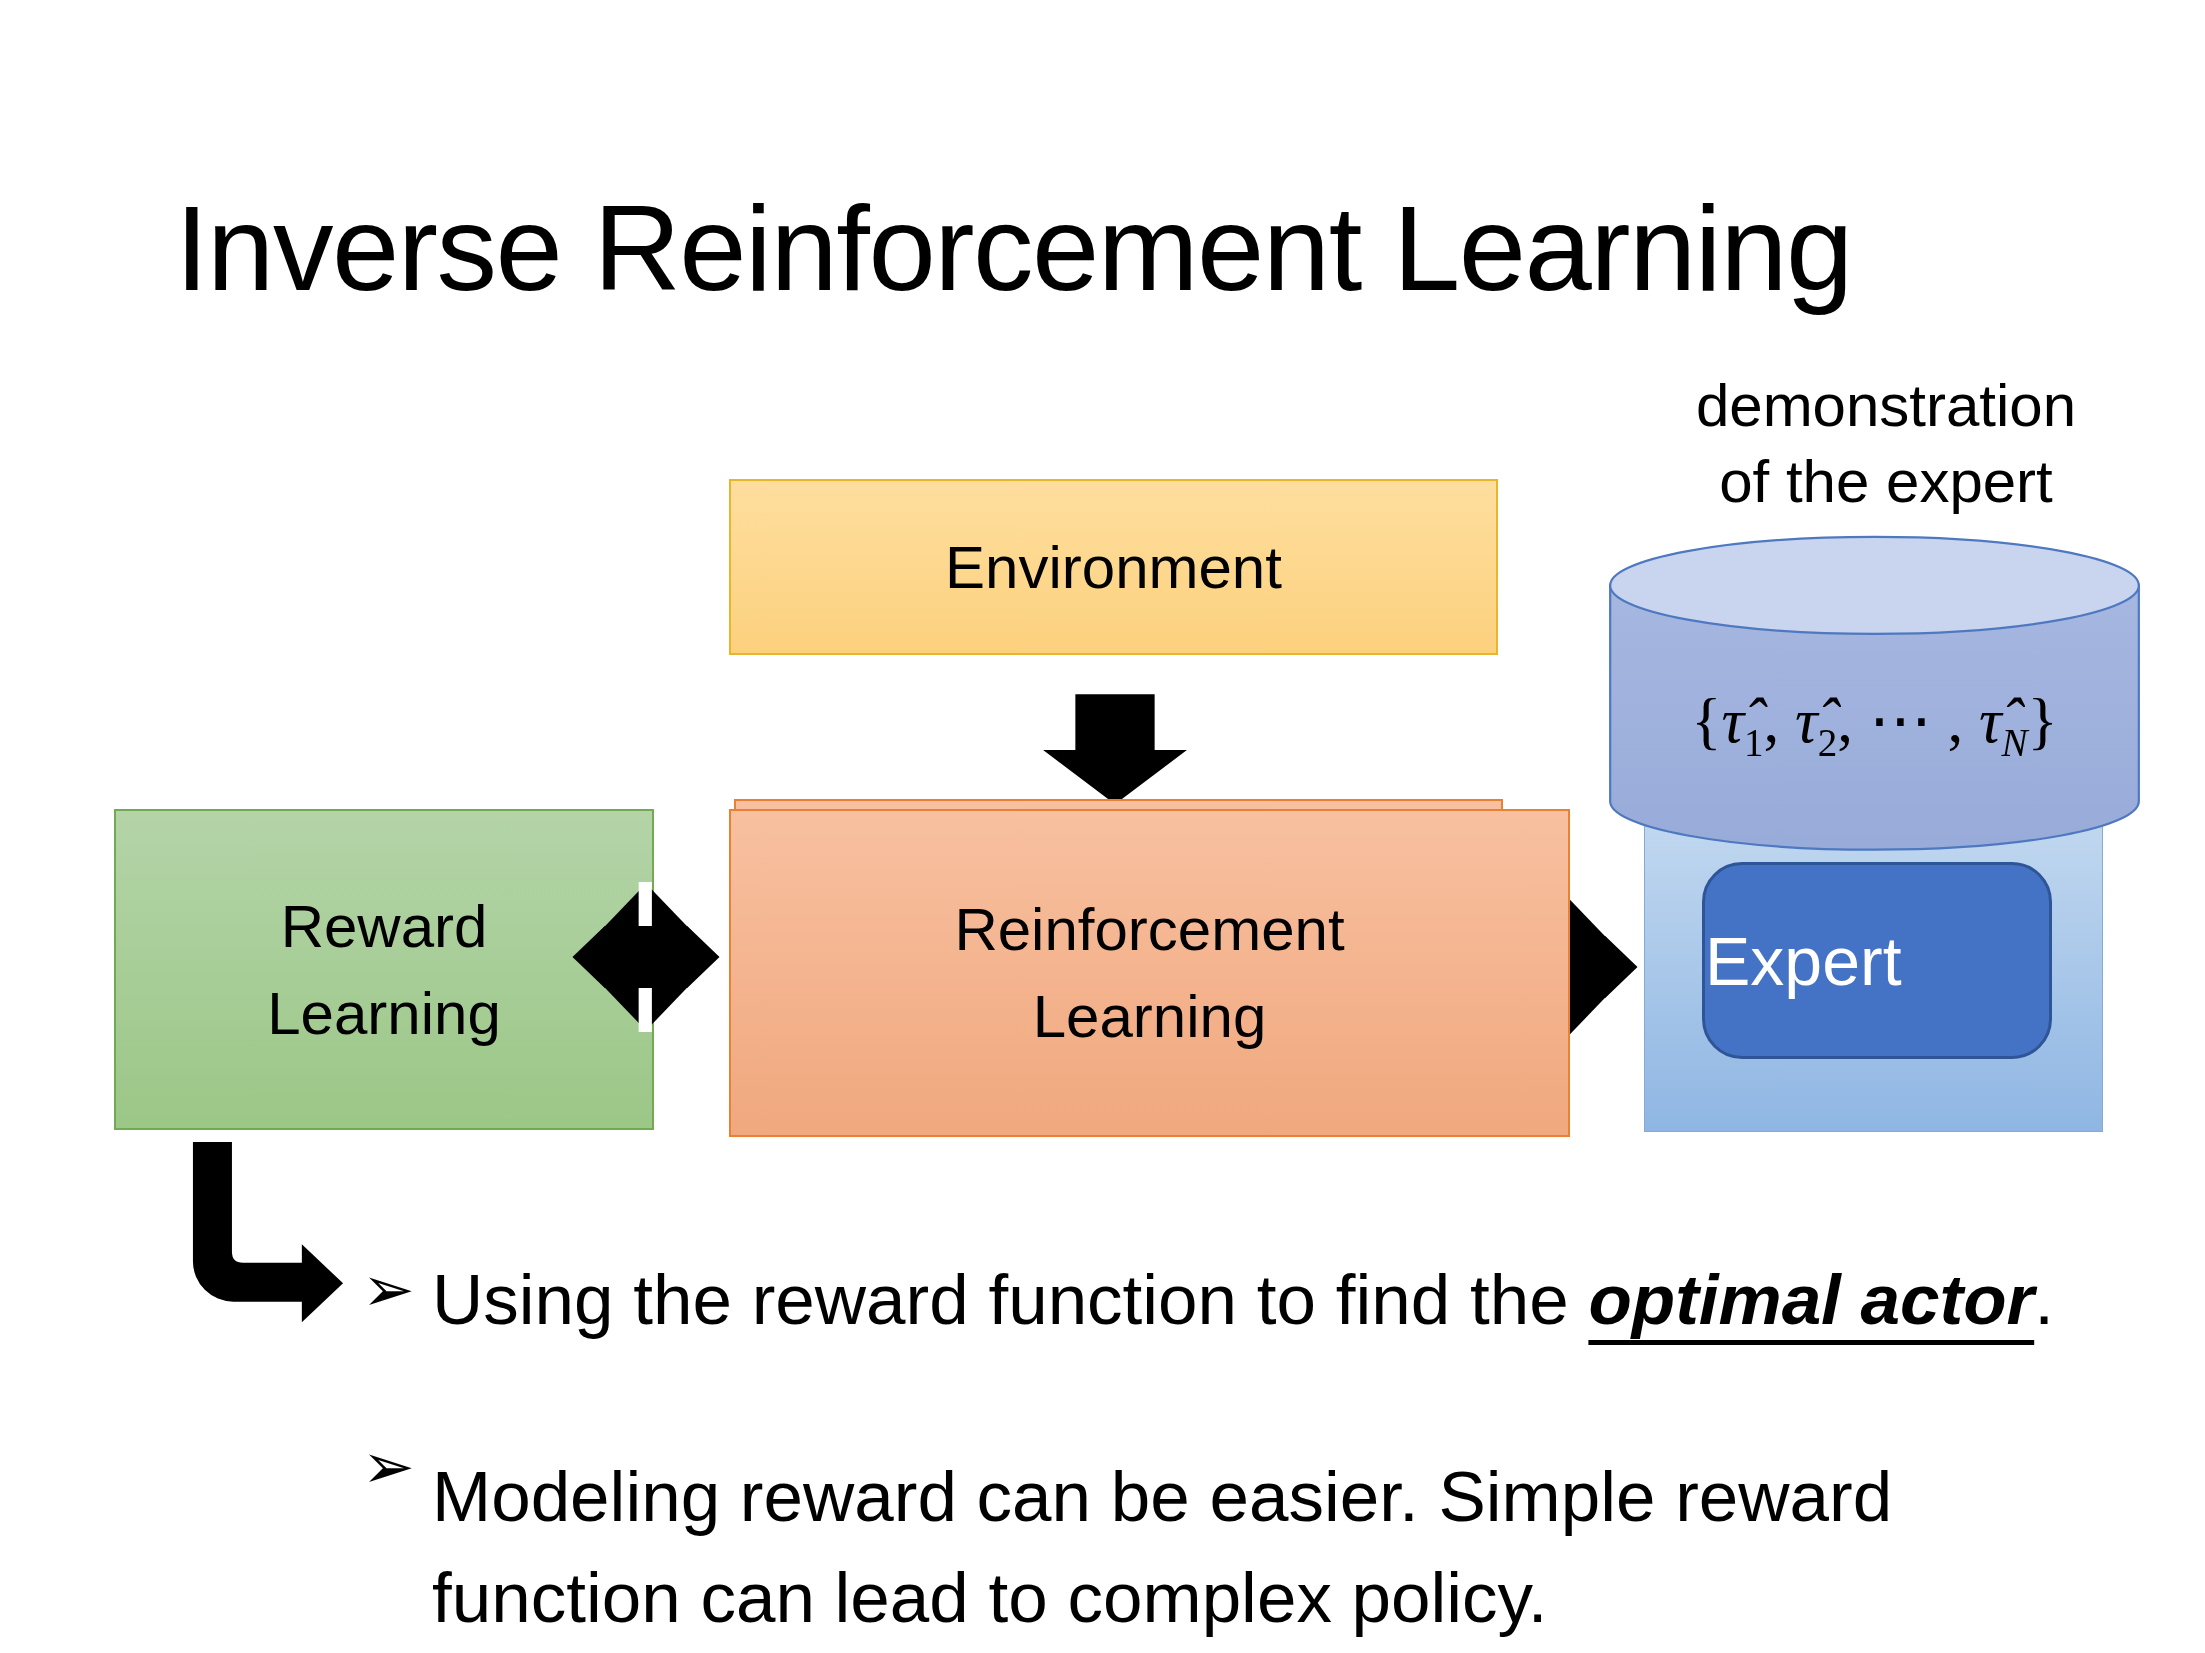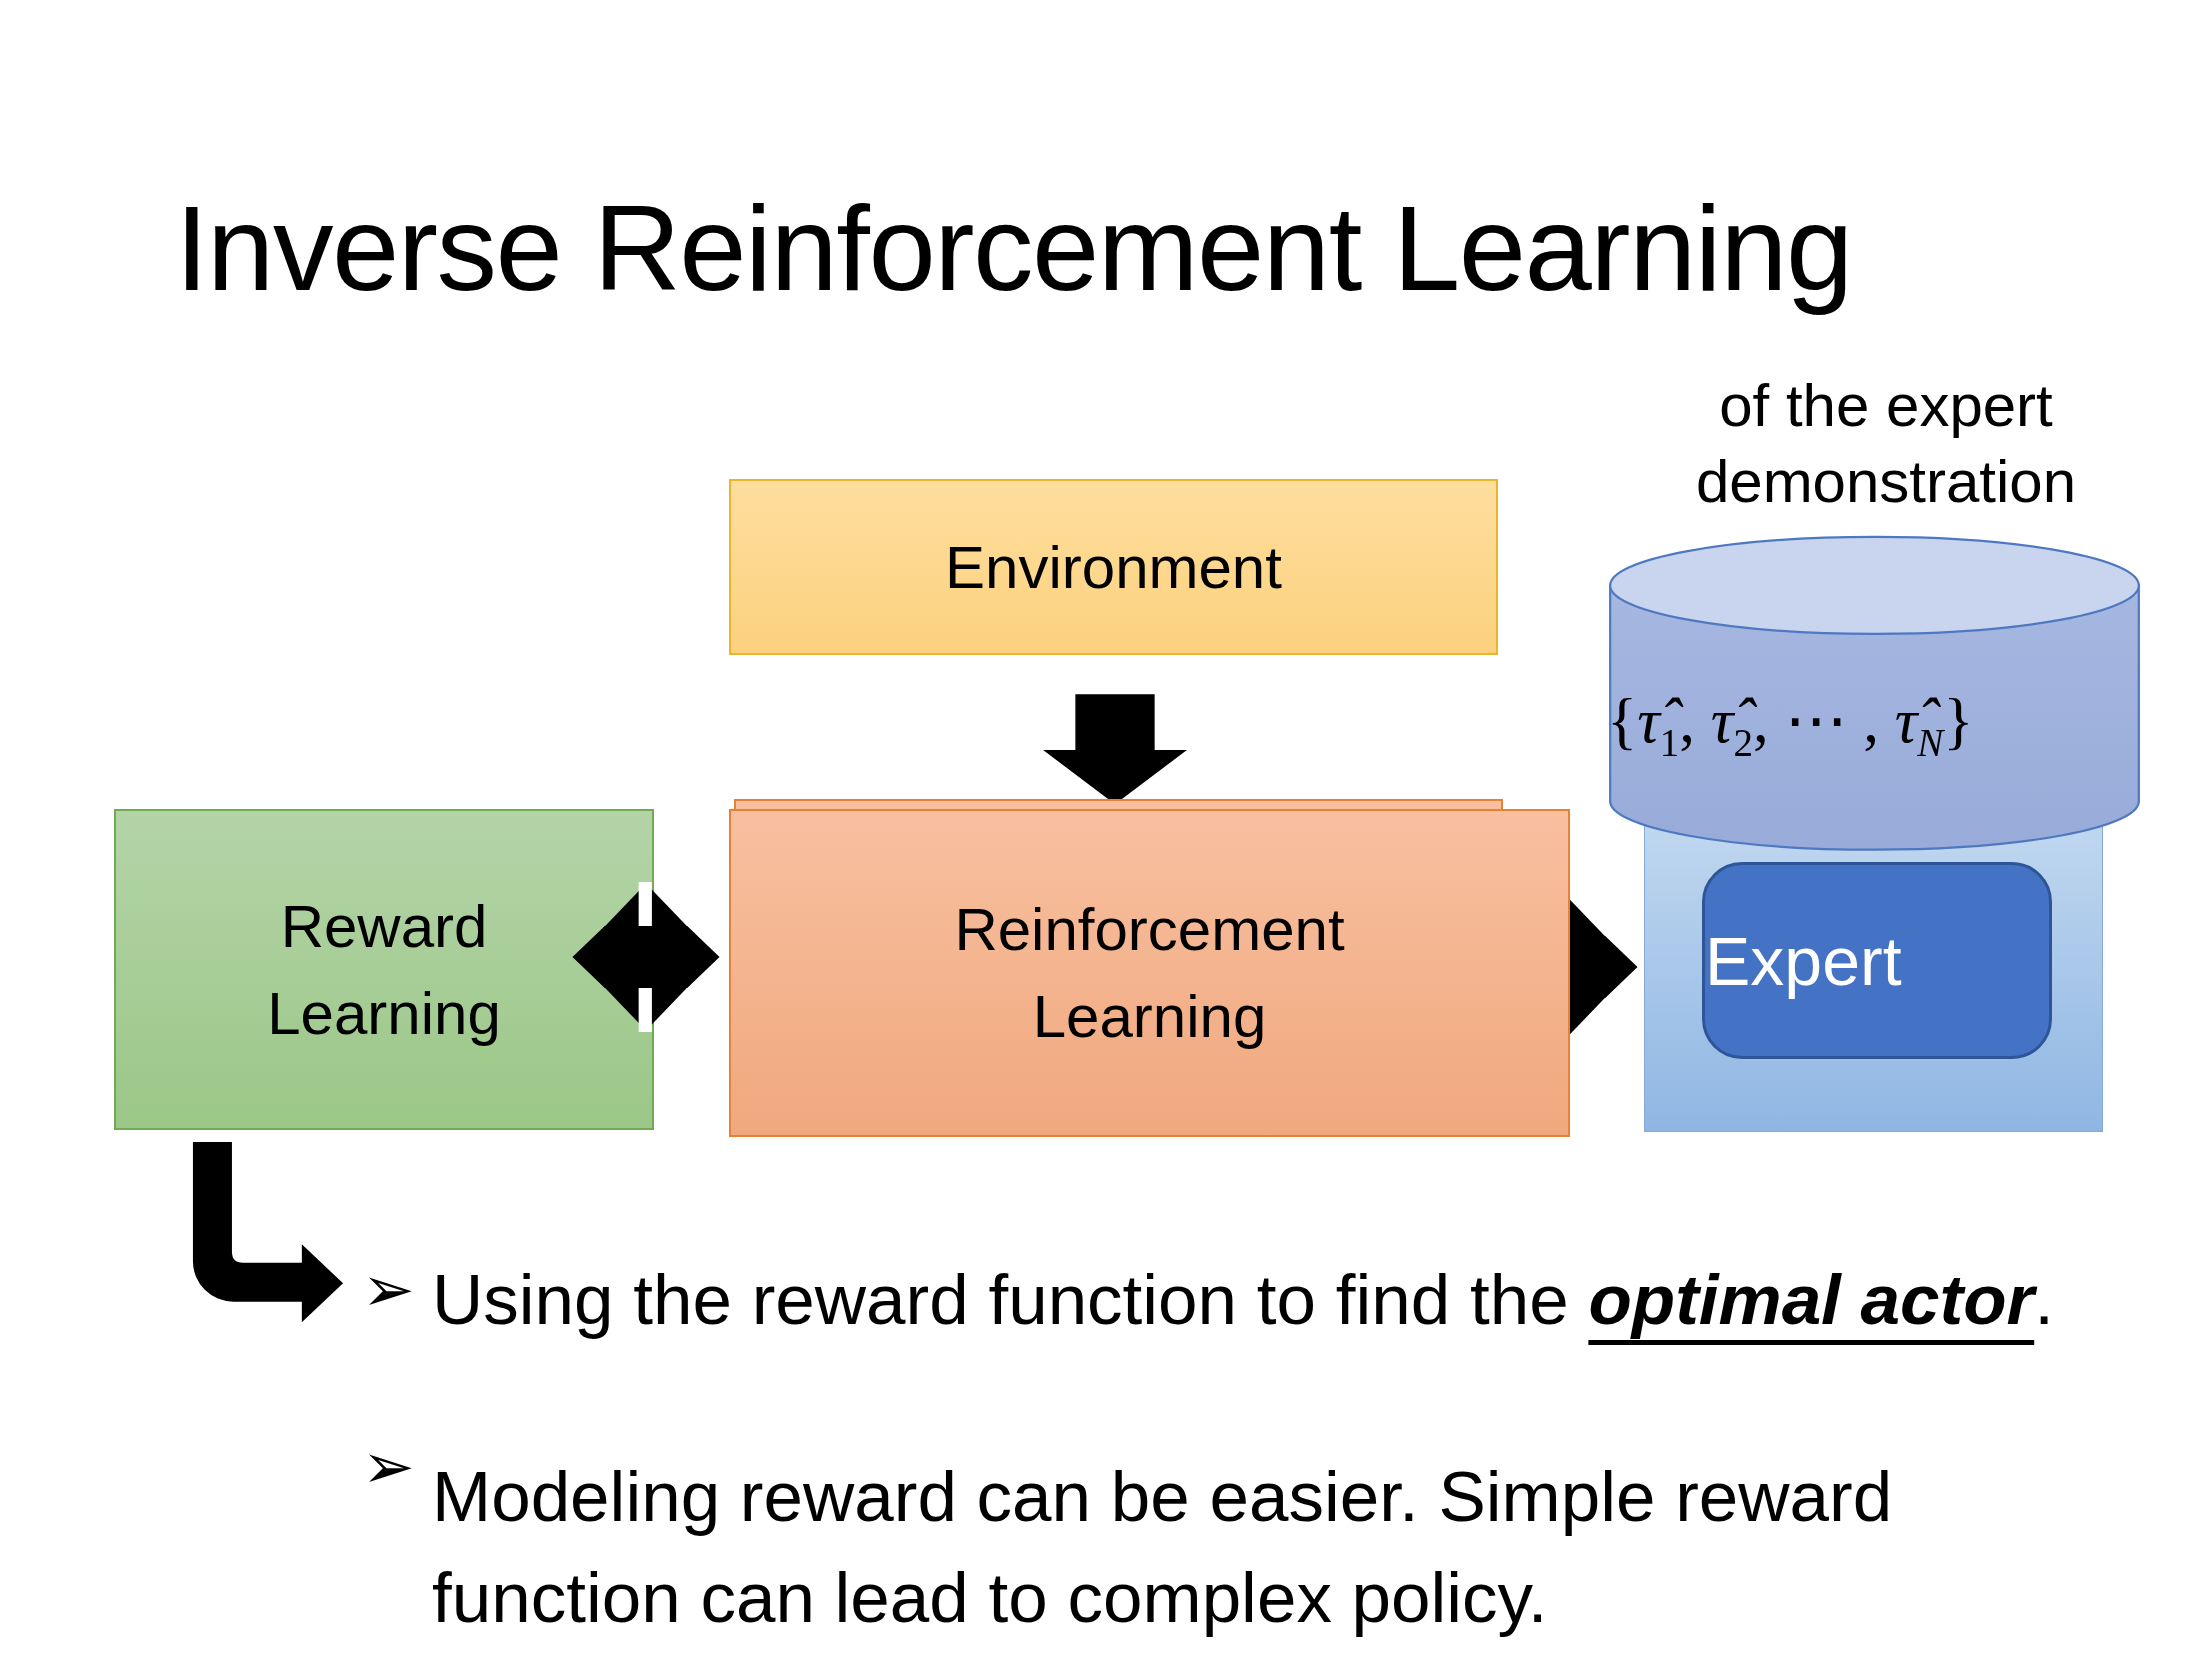--- a/index.html
+++ b/index.html
@@ -42,21 +42,21 @@
 
   .expert-panel{position:absolute;left:1644px;top:805px;width:459px;height:327px;
                 background:linear-gradient(180deg,var(--panel-top),var(--panel-bot));
                 border:1.5px solid var(--panel-border);z-index:1;}
   .expert-btn{position:absolute;left:1702px;top:862px;width:350px;height:197px;
               background:var(--exp-fill);border:3.7px solid var(--exp-border);border-radius:40px;
               display:flex;align-items:center;justify-content:flex-start;
               color:var(--exp-text);font-size:68px;z-index:4;}
 
   .cylinder{position:absolute;left:1607px;top:534px;width:535px;height:326px;z-index:3;}
-  .formula{position:absolute;left:1607px;top:684px;width:535px;text-align:left;z-index:4;
+  .formula{position:absolute;left:1607px;top:684px;width:535px;text-align:center;z-index:4;
            font-family:"Liberation Serif","DejaVu Serif","DejaVu Sans",serif;font-size:63px;}
   .formula .it{font-style:italic;}
   .formula sub{font-size:62%;line-height:0;}
 
   .arrow-svg{position:absolute;}
   .down-arrow{left:1035px;top:694px;}
   .dbl-left{left:571px;top:882px;}
   .dbl-right{left:1489px;top:892px;}
   .elbow{left:190px;top:1142px;}
 
@@ -70,22 +70,22 @@
                    text-decoration-thickness:5.1px;text-underline-offset:16px;}
 </style>
 </head>
 <body>
 
 <div id="stage">
 
   <div class="title">Inverse Reinforcement Learning</div>
 
   <div class="demo-caption">
+    <div>demonstration</div>
     <div>of the expert</div>
-    <div>demonstration</div>
   </div>
 
   <div class="box env-box">
     <div>Environment</div>
   </div>
 
   <svg class="arrow-svg down-arrow" width="160" height="112" viewBox="0 0 218 152">
     <polygon points="55,0 163,0 163,76 207,76 109,150 11,76 55,76" fill="#000"></polygon>
   </svg>
 

